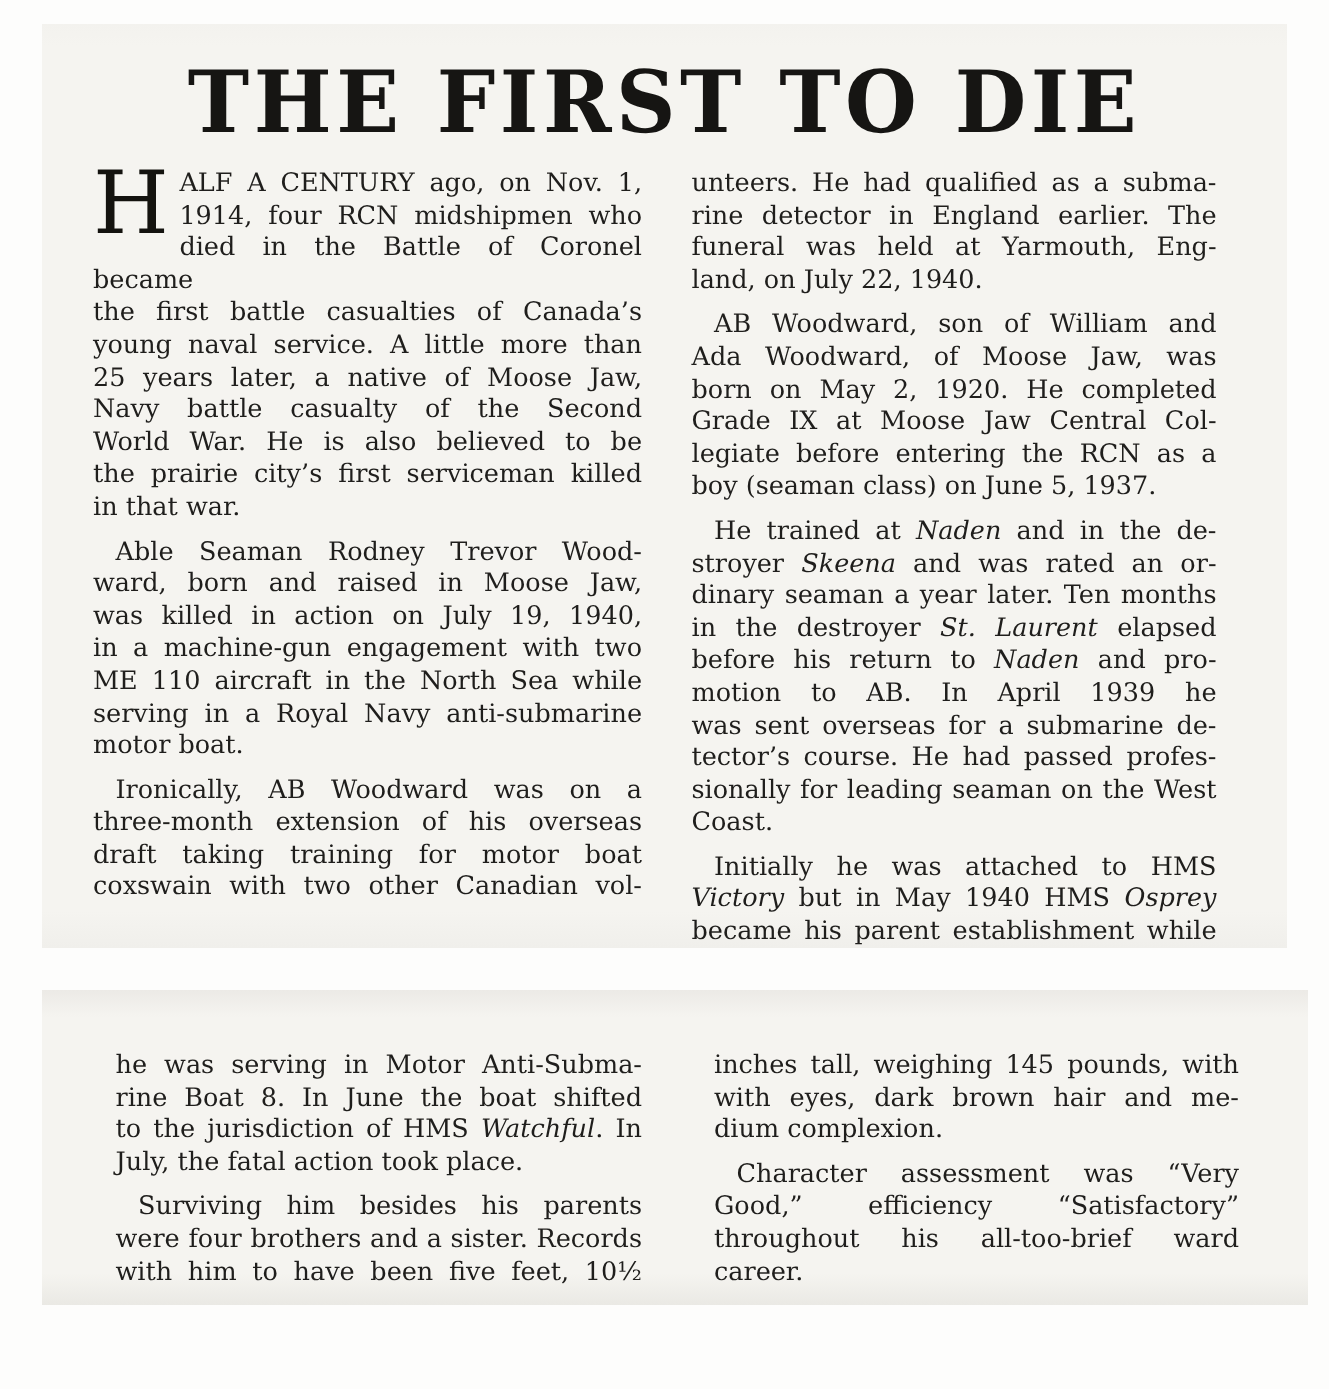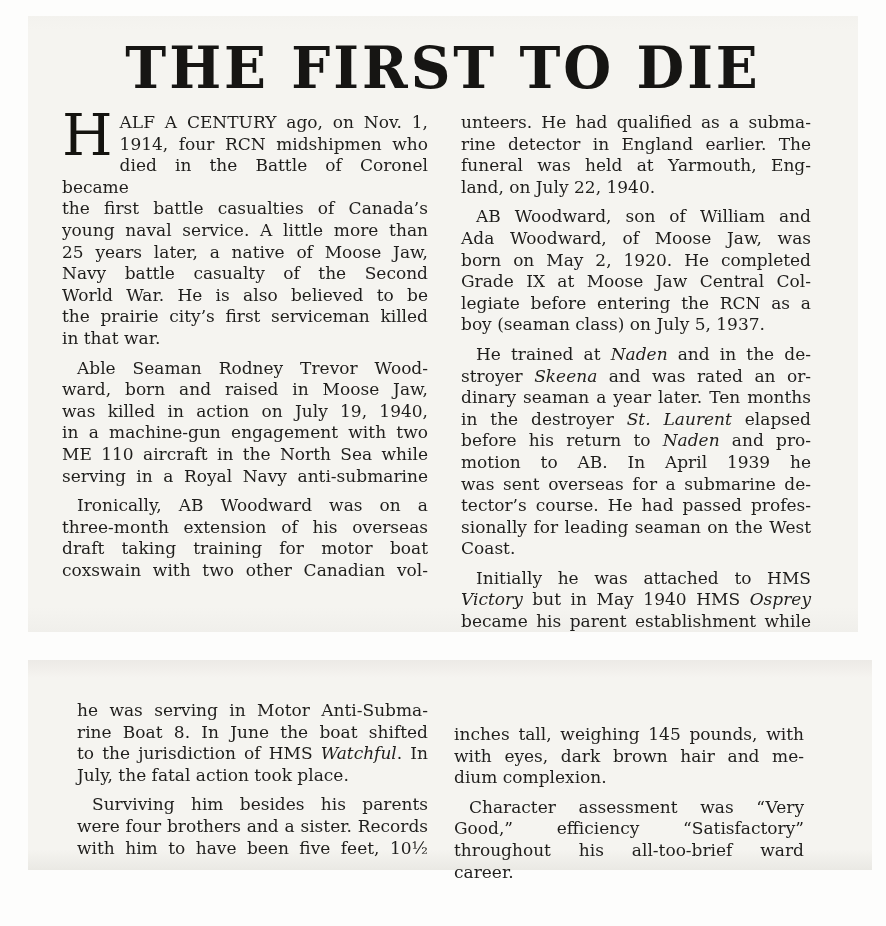--- a/index.html
+++ b/index.html
@@ -31,23 +31,23 @@
     font-size:55px;
     line-height:60px;
     letter-spacing:3px;
     color:#161513;
     transform:scaleY(1.04);
   }
   .cols{display:flex;}
   .cols-top{margin-top:14px;padding-left:34px;gap:33px;}
   .cols-top .col:nth-child(1){width:366px;}
   .cols-top .col:nth-child(2){width:350px;}
-  .cols-bottom{padding:40px 0 0 49px;gap:26px;}
+  .cols-bottom{padding:40px 0 0 49px;gap:48px;}
   .cols-bottom .col:nth-child(1){width:351px;}
-  .cols-bottom .col:nth-child(2){width:350px;margin-top:24px;}
+  .cols-bottom .col:nth-child(2){width:350px;}
   .col{font-size:17px;line-height:21.6px;}
   .para{margin:0 0 8px 0;}
   .para:last-child{margin-bottom:0;}
   .line{
     text-align:justify;
     text-align-last:justify;
     white-space:normal;
   }
   .line.endline{text-align-last:left;}
   .para.indent .line:first-child{text-indent:15px;}
@@ -91,20 +91,21 @@
           <div class="line">the prairie city’s first serviceman killed</div>
           <div class="line endline">in that war.</div>
         </div>
         <div class="para indent">
           <div class="line">Able Seaman Rodney Trevor Wood-</div>
           <div class="line">ward, born and raised in Moose Jaw,</div>
           <div class="line">was killed in action on July 19, 1940,</div>
           <div class="line">in a machine-gun engagement with two</div>
           <div class="line">ME 110 aircraft in the North Sea while</div>
           <div class="line">serving in a Royal Navy anti-submarine</div>
+          <div class="line endline">motor boat.</div>
         </div>
         <div class="para indent">
           <div class="line">Ironically, AB Woodward was on a</div>
           <div class="line">three-month extension of his overseas</div>
           <div class="line">draft taking training for motor boat</div>
           <div class="line">coxswain with two other Canadian vol-</div>
         </div>
       </div>
       <div class="col">
         <div class="para">
@@ -112,21 +113,21 @@
           <div class="line">rine detector in England earlier. The</div>
           <div class="line">funeral was held at Yarmouth, Eng-</div>
           <div class="line endline">land, on July 22, 1940.</div>
         </div>
         <div class="para indent">
           <div class="line">AB Woodward, son of William and</div>
           <div class="line">Ada Woodward, of Moose Jaw, was</div>
           <div class="line">born on May 2, 1920. He completed</div>
           <div class="line">Grade IX at Moose Jaw Central Col-</div>
           <div class="line">legiate before entering the RCN as a</div>
-          <div class="line endline">boy (seaman class) on July 5, 1937.</div>
+          <div class="line endline">boy (seaman class) on June 5, 1937.</div>
         </div>
         <div class="para indent">
           <div class="line">He trained at <i>Naden</i> and in the de-</div>
           <div class="line">stroyer <i>Skeena</i> and was rated an or-</div>
           <div class="line">dinary seaman a year later. Ten months</div>
           <div class="line">in the destroyer <i>St. Laurent</i> elapsed</div>
           <div class="line">before his return to <i>Naden</i> and pro-</div>
           <div class="line">motion to AB. In April 1939 he</div>
           <div class="line">was sent overseas for a submarine de-</div>
           <div class="line">tector’s course. He had passed profes-</div>

